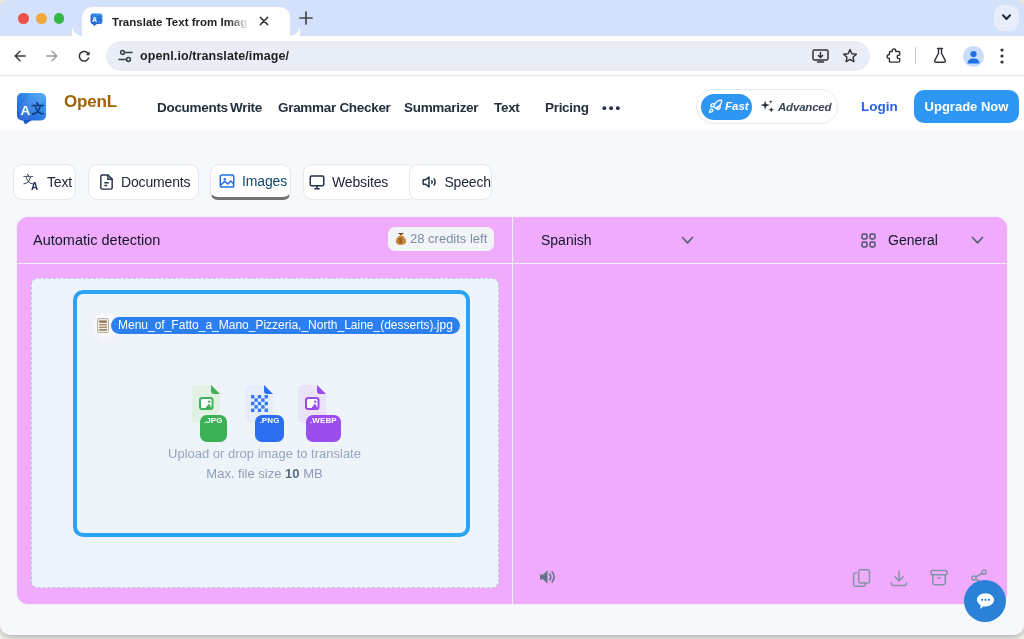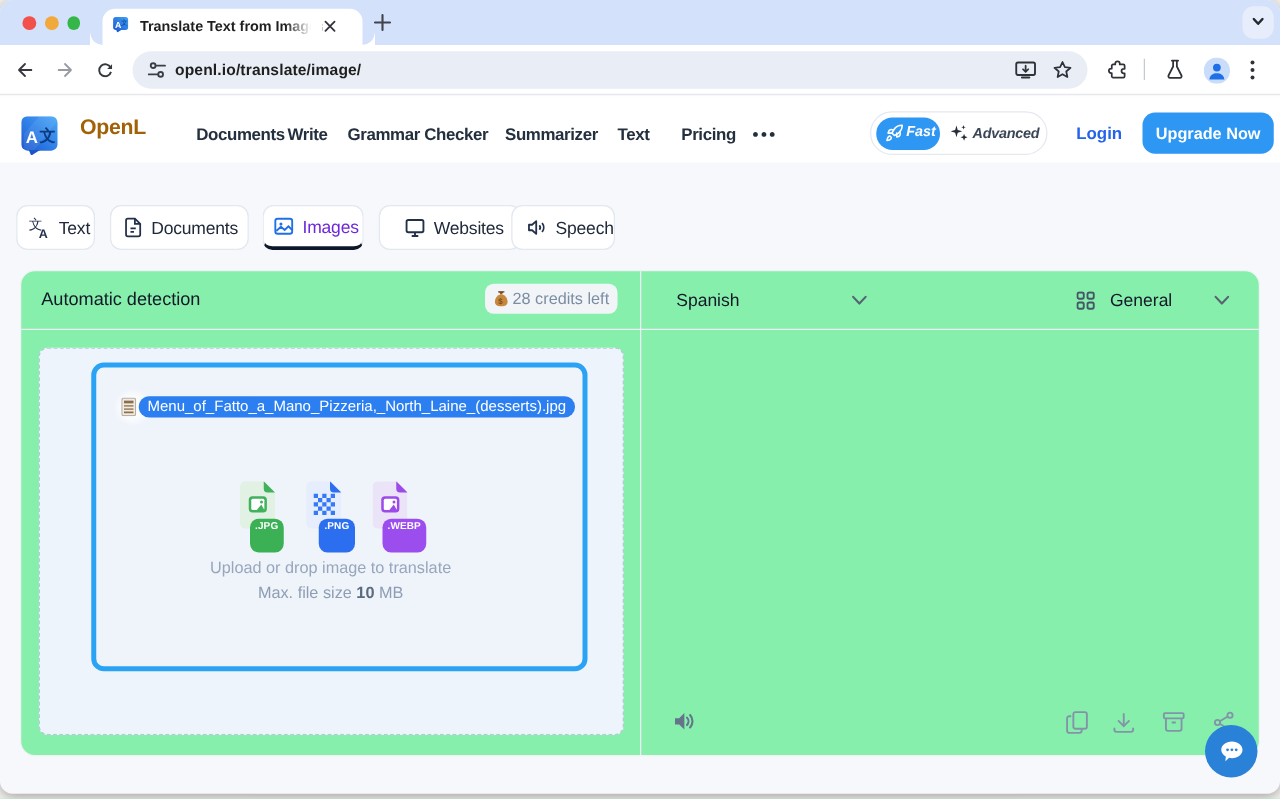--- a/index.html
+++ b/index.html
@@ -23,23 +23,23 @@
 #brand { position:absolute; left:64px; top:15px; font-size:17px; font-weight:800; color:#a16207; letter-spacing:-0.2px; }
 .nav { position:absolute; top:23px; font-size:13.5px; font-weight:700; color:#24303e; letter-spacing:-0.3px; }
 #toggle { position:absolute; left:696px; top:12px; width:142px; height:35px; background:#fff; border:1px solid #e4e9f0; border-radius:18px;font-style:italic; }
 #fastbtn { position:absolute; left:4px; top:4px; width:51px; height:26px; background:#2e96f3; border-radius:13px; color:#fff; font-size:12px; font-weight:700; }
 #advlabel { position:absolute; left:81px; top:10.5px; font-size:11.5px; font-weight:700; color:#3a4656; letter-spacing:-0.2px; }
 #login { position:absolute; left:861px; top:22px; font-size:13.5px; font-weight:700; color:#2563eb; }
 #upgrade { position:absolute; left:914px; top:13px; width:105px; height:33px; background:#2e96f3; border-radius:10px; color:#fff; font-size:13px; font-weight:700; text-align:center; line-height:33px; }
 
 .ttab { position:absolute; top:164px; height:36px; background:#fff; border:1px solid #e2e8f0; border-radius:9px; display:flex; align-items:center; font-size:14px; font-weight:500; color:#20293a; letter-spacing:-0.15px; }
 .ttab svg { margin-right:6px; }
-#tab-images { color:#6d28d9; border-bottom:3px solid #0f172a; border-radius:9px 9px 8px 8px; }
-
-#card { position:absolute; left:16px; top:216px; width:992px; height:389px; background:#86efac; border-radius:12px; border:1px solid #f0f2f5; }
+#tab-images { color:#0c4a6e; border-bottom:3px solid #737373; border-radius:9px 9px 8px 8px; }
+
+#card { position:absolute; left:16px; top:216px; width:992px; height:389px; background:#f0abfc; border-radius:12px; border:1px solid #f0f2f5; }
 #vdiv { position:absolute; left:495px; top:0; width:1px; height:387px; background:#edf0f4; }
 #hdiv { position:absolute; left:0; top:46px; width:990px; height:1px; background:#edf0f4; }
 #autodet { position:absolute; left:16px; top:15px; font-size:14.5px; font-weight:500; color:#111827; }
 #credits { position:absolute; left:371px; top:9.5px; height:24px; background:#f2f5f8; border-radius:7px; font-size:13px; color:#7c8ca2; line-height:24px; padding:0 7px 0 22px; }
 #spanish { position:absolute; left:524px; top:15px; font-size:14px; color:#111827; }
 #general { position:absolute; left:871px; top:15px; font-size:14px; color:#111827; }
 
 #dashbox { position:absolute; left:13.5px; top:61px; width:468px; height:310px; border:1px dashed #b9c7d9; border-radius:7px; background:#eef4fb; }
 #bluebox { position:absolute; left:41.5px; top:11px; width:397px; height:246.5px; border:4px solid #2ba3f4; border-radius:10px; background:#eff4fb; }
 #chip { position:absolute; left:34px; top:22.5px; height:17px; background:#2b7ff0; border-radius:9px; color:#fff; font-size:12px; line-height:17px; padding:0 7px; white-space:nowrap; }
@@ -191,21 +191,21 @@
     Documents
   </div>
   <div class="ttab" id="tab-images" style="left:210px; width:81px; padding-left:7px;">
     <svg width="18" height="18" viewBox="0 0 24 24" fill="none" stroke="#2170e8" stroke-width="2">
         <rect x="3" y="4" width="18" height="16" rx="2.5"></rect>
         <circle cx="9" cy="9.5" r="1.6" fill="#2170e8" stroke="none"></circle>
         <path d="M4 17l5-4.5 4 3.5 4-4 4 4"></path>
       </svg>
     Images
   </div>
-  <div class="ttab" style="left:303px; width:114px; padding-left:19px;">
+  <div class="ttab" style="left:303px; width:114px; padding-left:4px;">
     <svg width="18" height="18" viewBox="0 0 24 24" fill="none" stroke="#23304a" stroke-width="2">
         <rect x="3" y="4" width="18" height="13" rx="1.8"></rect>
         <path d="M12 17v3M8.5 21h7"></path>
       </svg>
     Websites
   </div>
   <div class="ttab" style="left:409px; width:83px; padding-left:11px;">
     <svg width="18" height="18" viewBox="0 0 24 24" fill="none" stroke="#23304a" stroke-width="2">
         <path d="M11 5L6.5 9H3v6h3.5L11 19z" stroke-linejoin="round"></path>
         <path d="M14.5 9.5a4 4 0 0 1 0 5M17.5 7a8 8 0 0 1 0 10"></path>

